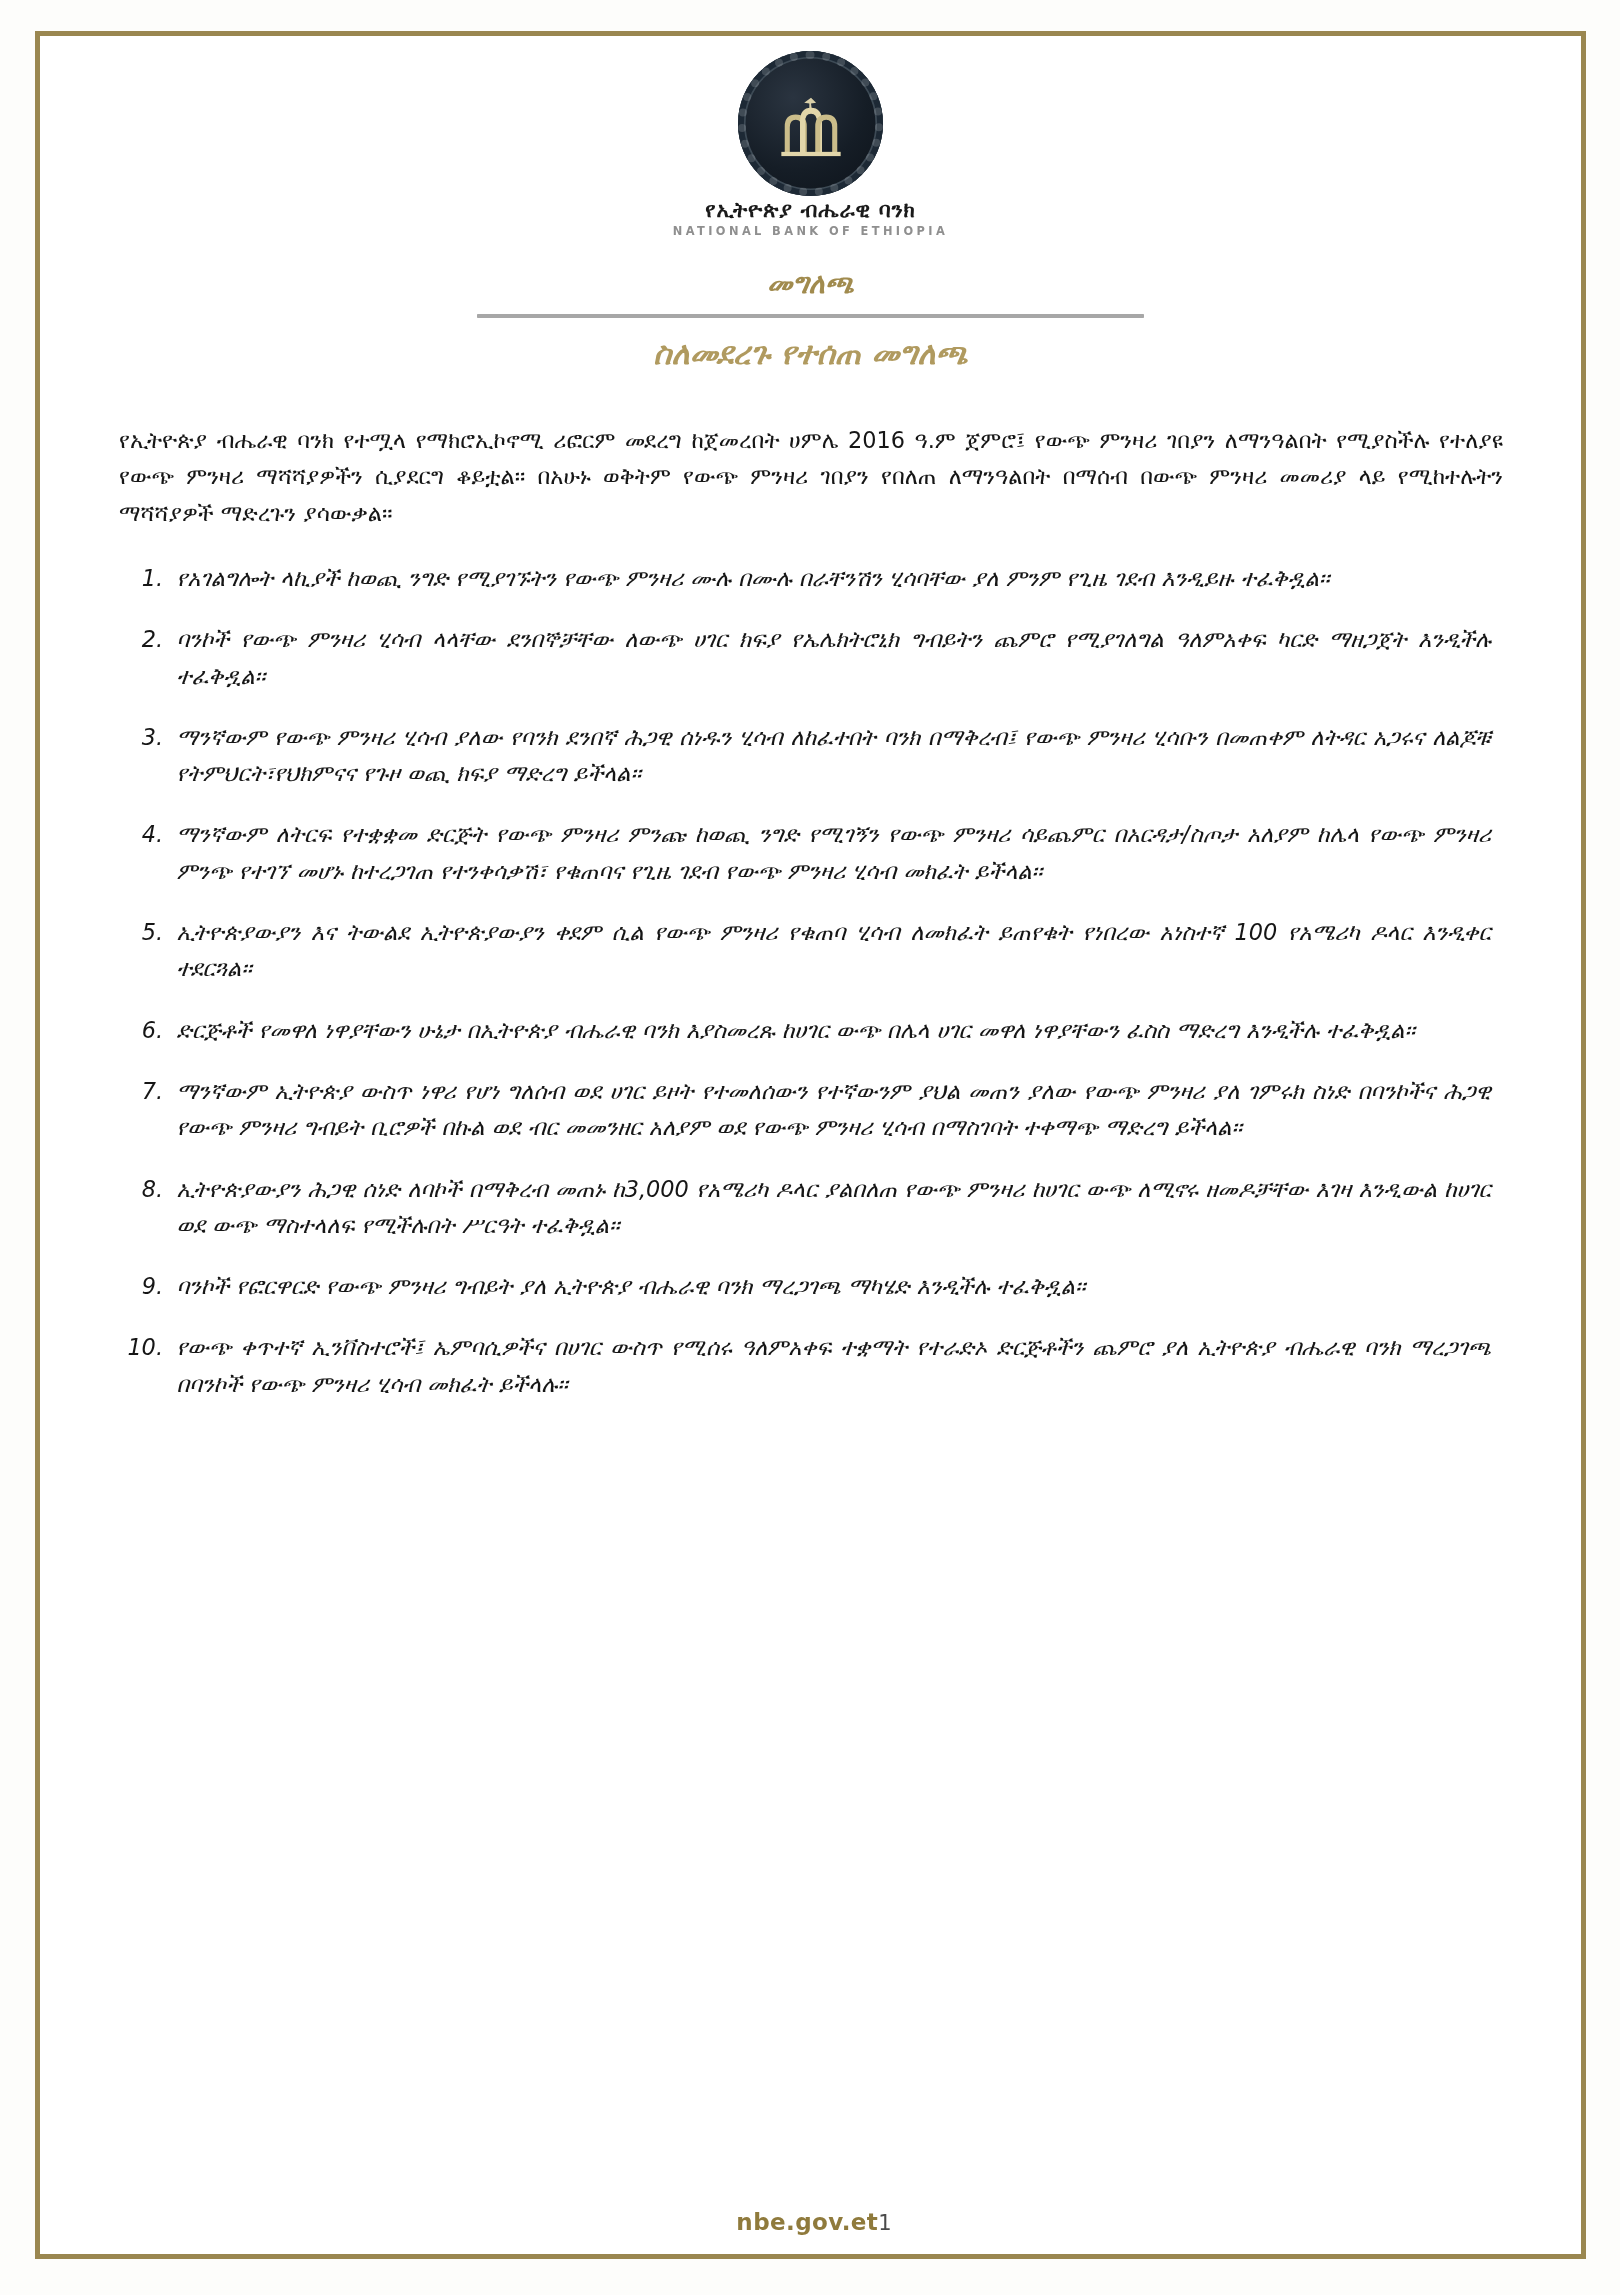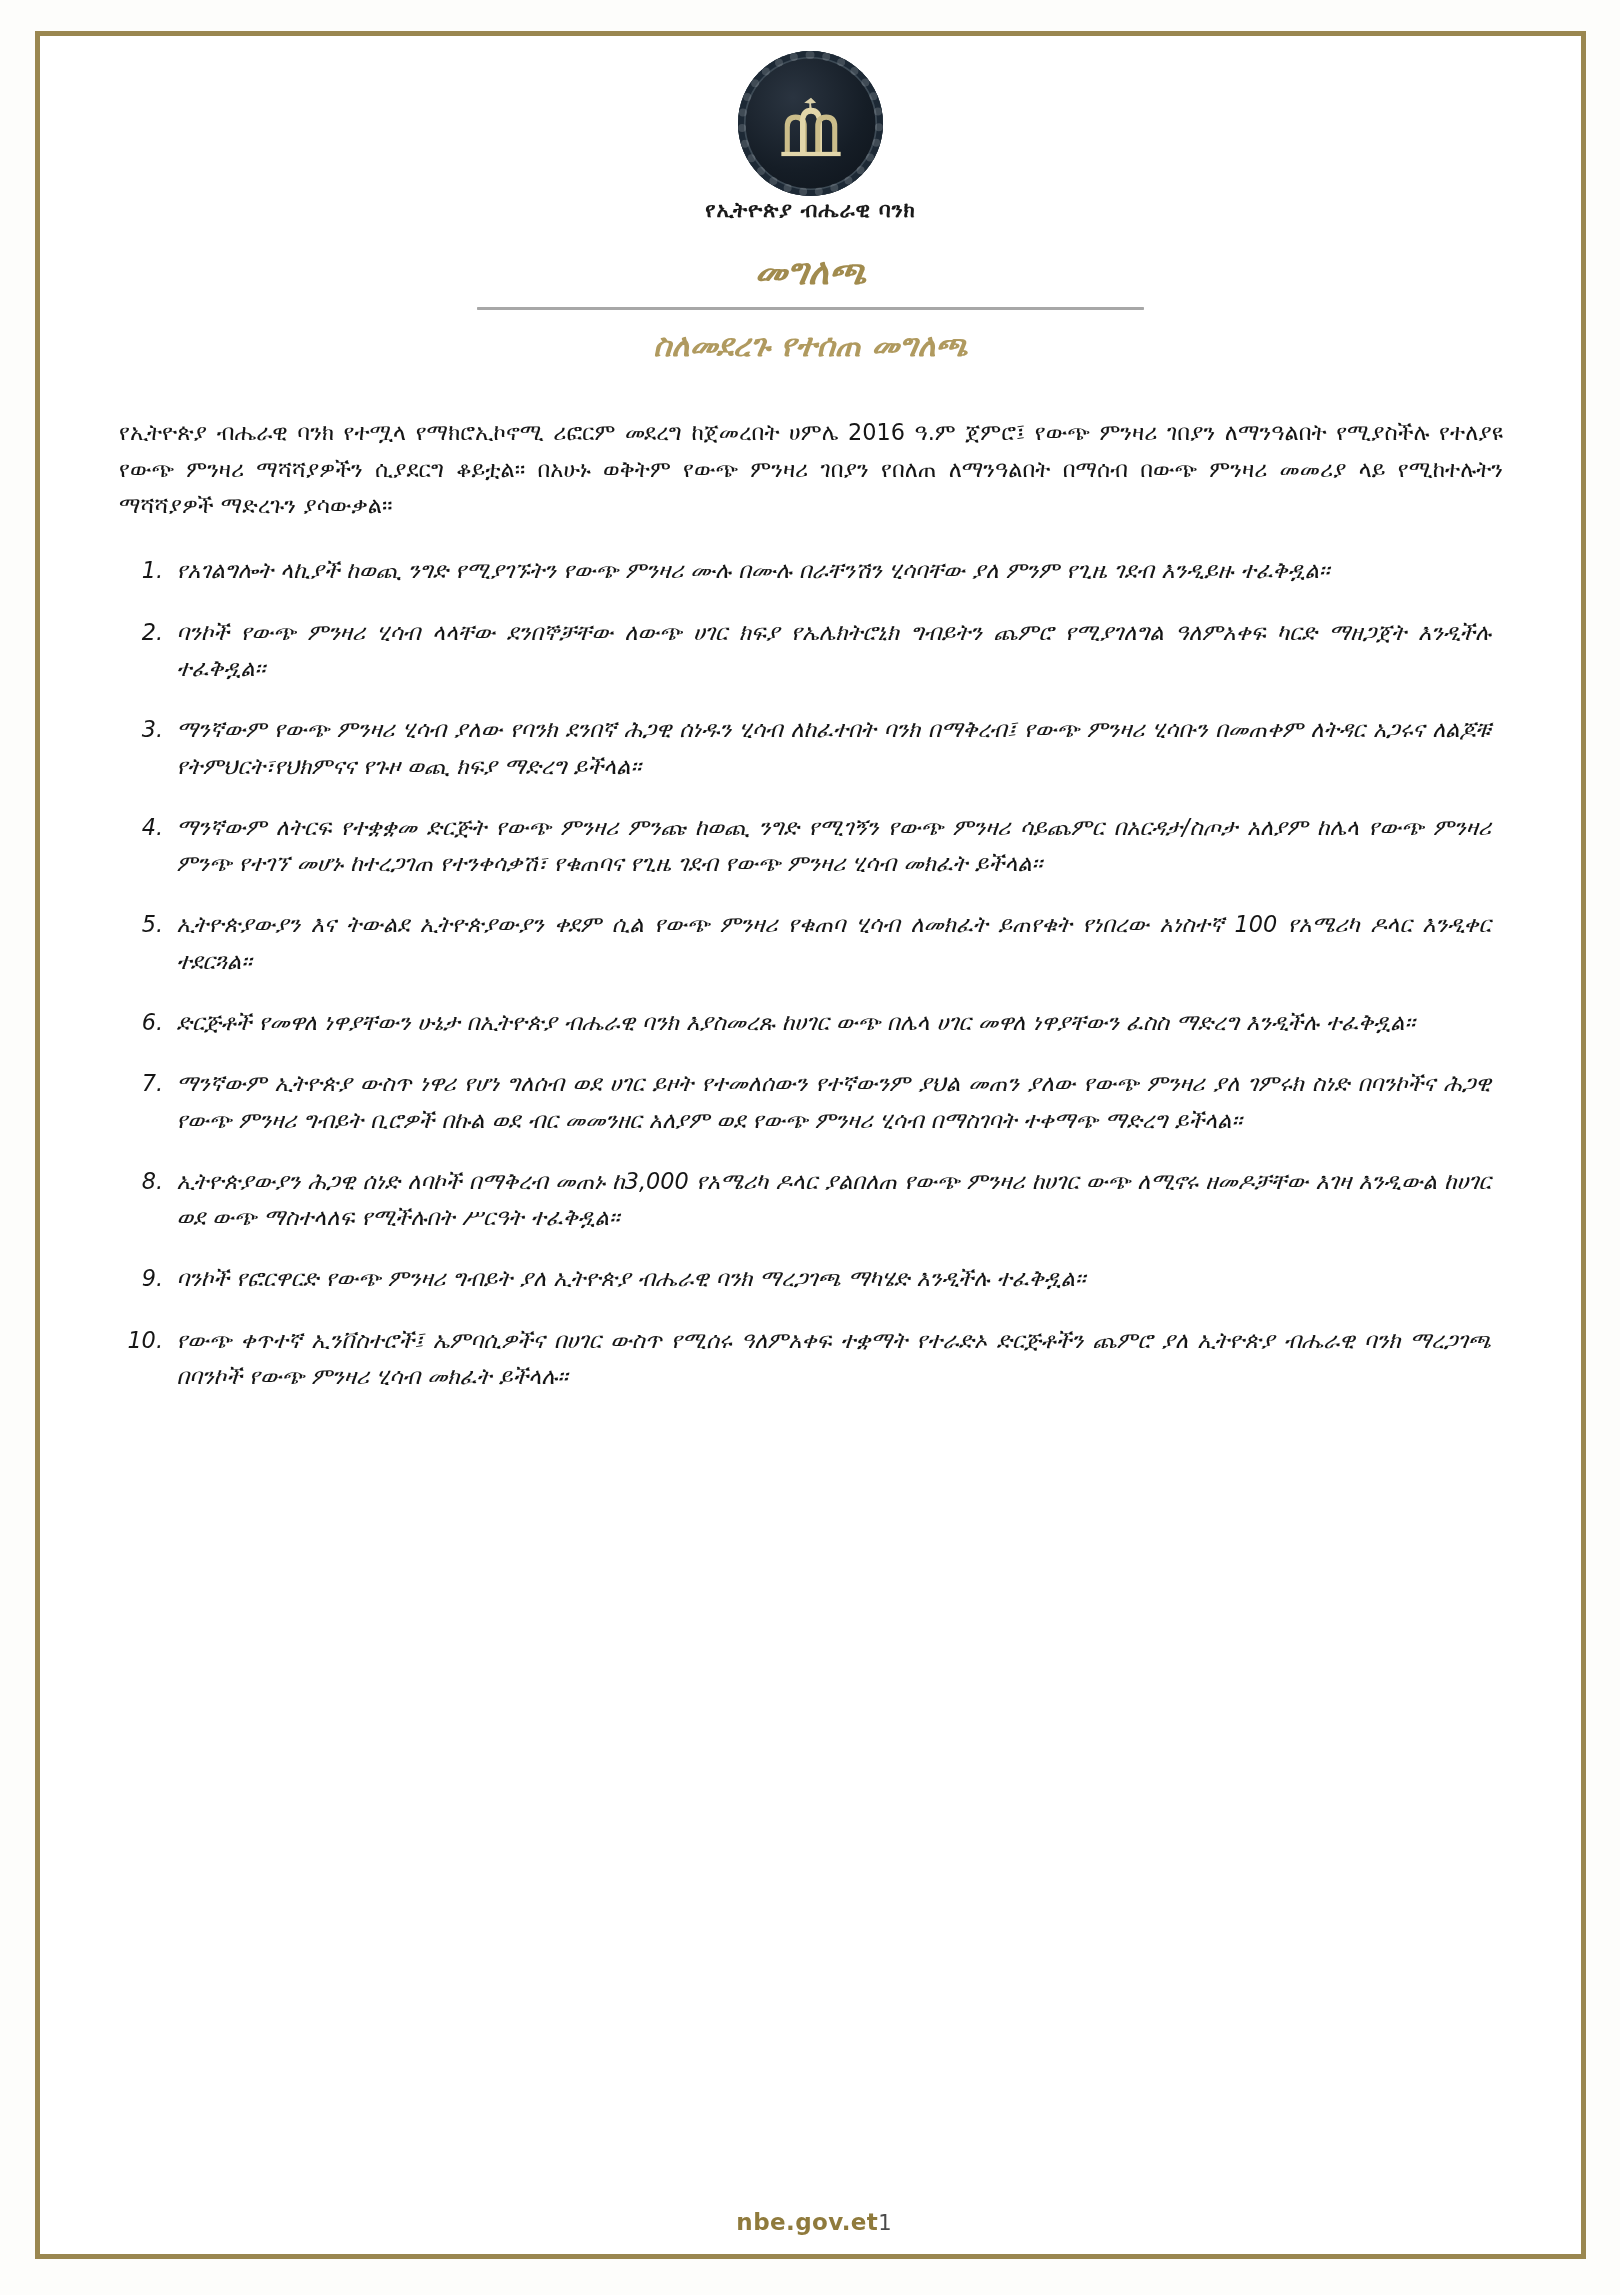--- a/index.html
+++ b/index.html
@@ -93,21 +93,21 @@
     font-size: 11.4px;
     letter-spacing: 3.4px;
     color: #8f8f8f;
     font-weight: bold;
   }
 
   
   .title-main {
     margin-top: 29px;
     text-align: center;
-    font-size: 36px;
+    font-size: 28px;
     font-weight: bold;
     font-style: italic;
     color: #a18b4e;
   }
   .title-rule {
     width: 667px;
     height: 3.4px;
     background: #a7a7a7;
     margin: 13.5px auto 0 auto;
     border-radius: 0.8px;
@@ -212,20 +212,21 @@
           <path d="M43 2 L49 8 L43 9 L44 16 L41 16 L41 9 L35 8 Z" fill="#d9cfa8"></path>
 
           <path d="M12 70 L12 36 Q12 22 25 22 Q38 22 38 36 L38 70 L32 70 L32 37 Q32 28 25 28 Q18 28 18 37 L18 70 Z" fill="#cbbd8a"></path>
           <path d="M30 70 L30 30 Q30 14 43 14 Q56 14 56 30 L56 70 L50 70 L50 31 Q50 21 43 21 Q36 21 36 31 L36 70 Z" fill="#e2d6aa"></path>
           <path d="M48 70 L48 36 Q48 22 61 22 Q74 22 74 36 L74 70 L68 70 L68 37 Q68 28 61 28 Q54 28 54 37 L54 70 Z" fill="#cbbd8a"></path>
           <rect x="8" y="66" width="70" height="5" fill="#e2d6aa"></rect>
         </svg>
       </div>
 
       <div class="bank-name-am">የኢትዮጵያ ብሔራዊ ባንክ</div>
+      <div class="bank-name-en">NATIONAL BANK OF ETHIOPIA</div>
     </div>
 
     <div class="title-main">መግለጫ</div>
 
     <div class="title-rule"></div>
 
     <div class="subtitle">
       <div>ስለመደረጉ የተሰጠ መግለጫ</div>
     </div>
 

